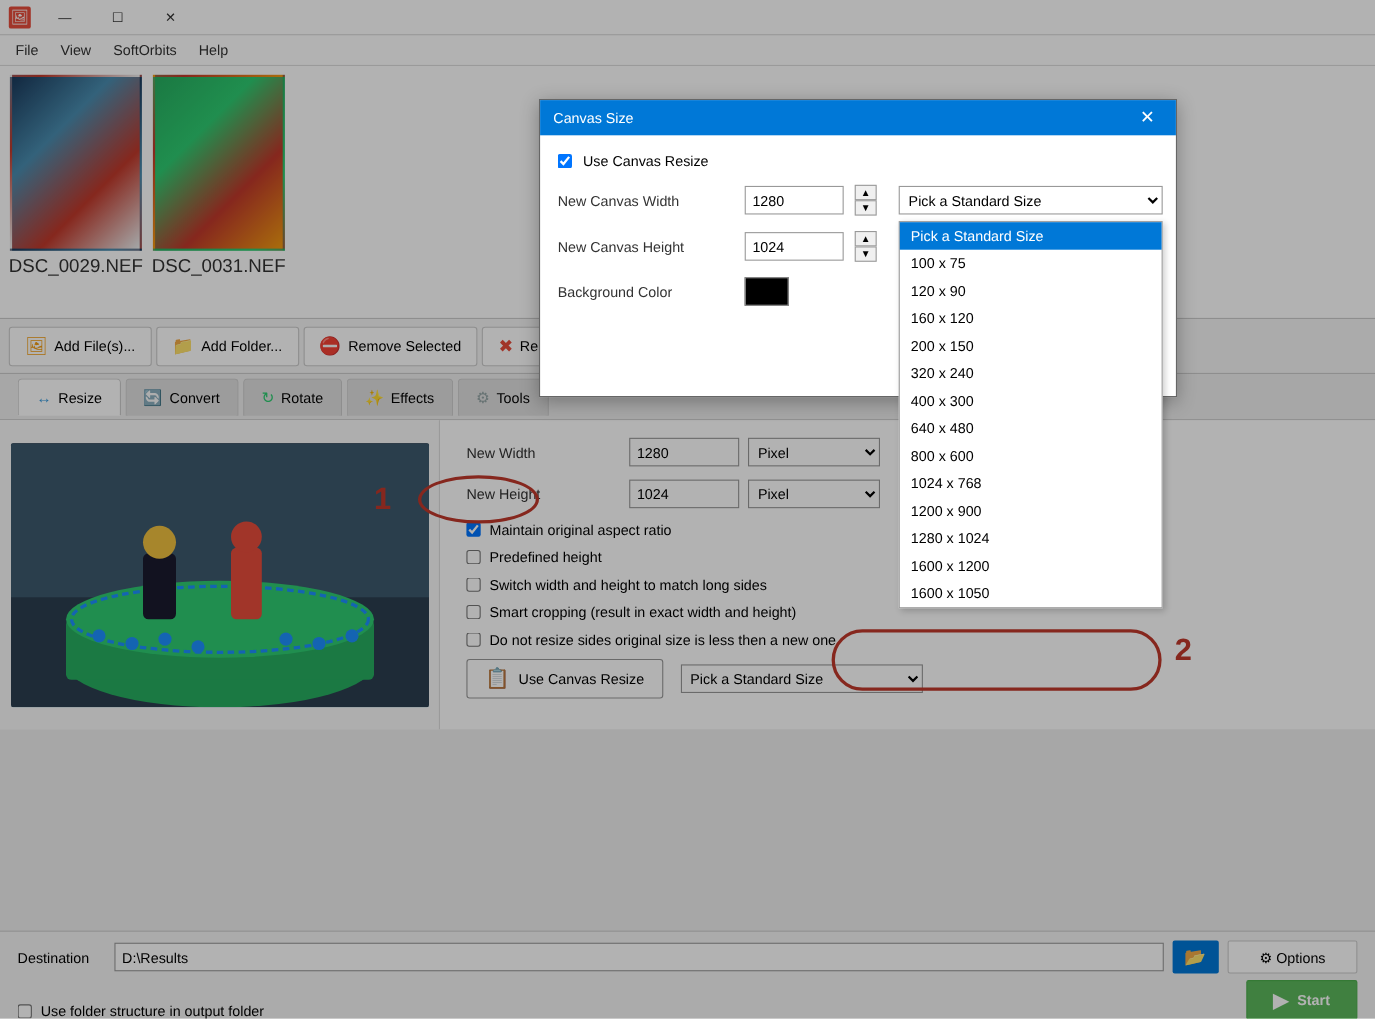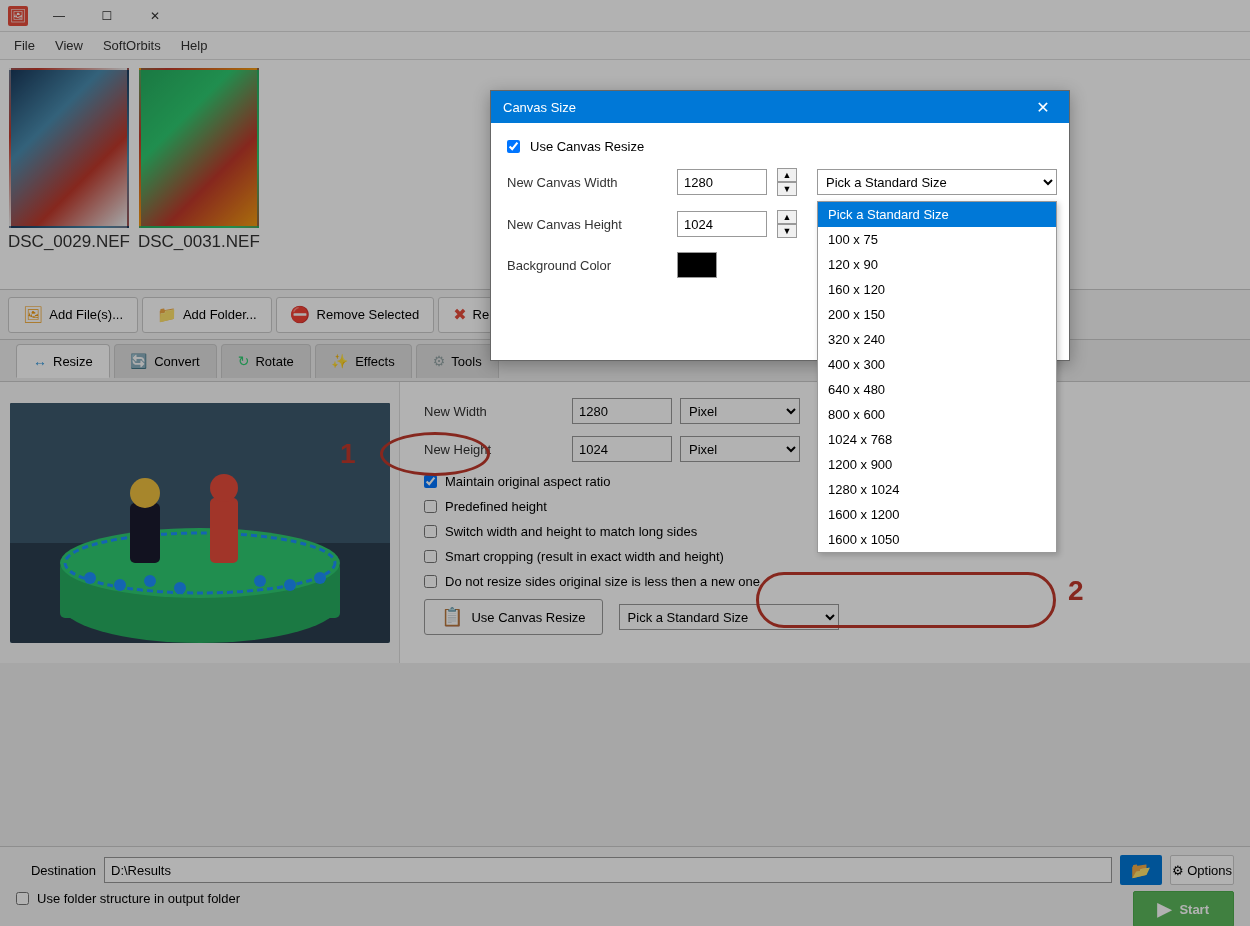--- a/index.html
+++ b/index.html
@@ -177,38 +177,38 @@
     .bottombar {
       background: #f5f5f5;
       height: 80px;
       border-top: 1px solid #ccc;
       display: flex;
       flex-direction: column;
       padding: 8px 16px;
       gap: 6px;
     }
     .dest-row { display: flex; align-items: center; gap: 8px; }
-    .dest-label { min-width: 80px; text-align: right; }
+    .dest-label { min-width: 80px; }
     .dest-input {
       flex: 1;
       height: 26px;
       border: 1px solid #999;
       padding: 0 6px;
     }
     .dest-btn {
       width: 42px;
       height: 30px;
       background: #0078d7;
       border: none;
       cursor: pointer;
       border-radius: 2px;
       display: flex; align-items: center; justify-content: center;
     }
     .options-btn {
-      padding: 4px 1px;
+      padding: 4px 28px;
       height: 30px;
       border: 1px solid #ccc;
       background: white;
       cursor: pointer;
       border-radius: 2px;
     }
     .start-btn {
       padding: 6px 24px;
       height: 36px;
       background: #5cb85c;
@@ -505,21 +505,21 @@
     <span class="dest-label">Destination</span>
     <input class="dest-input" type="text" value="D:\Results" style="">
     <button class="dest-btn">
       <span style="color:white;font-size:16px;">📂</span>
     </button>
     <button class="options-btn">
       <span>⚙</span>
       <span>Options</span>
     </button>
   </div>
-  <div style="display:flex;align-items:flex-start;gap:15px;">
+  <div style="display:flex;align-items:flex-end;gap:15px;">
     <div class="checkbox-row" style="margin:0;">
       <input type="checkbox" style="">
       <span>Use folder structure in output folder</span>
     </div>
     <div style="flex:1;"></div>
     <button class="start-btn">
       <span style="font-size:18px;">▶</span>
       <span>Start</span>
     </button>
   </div>

